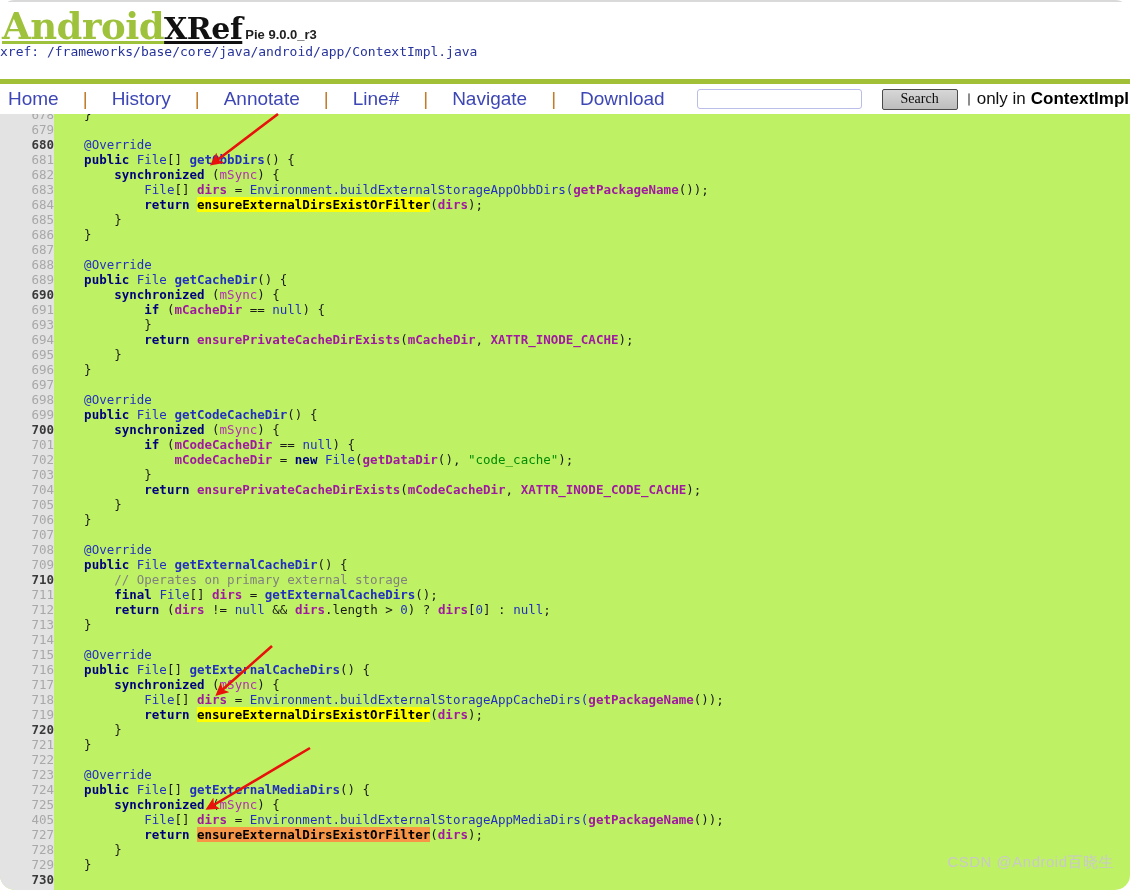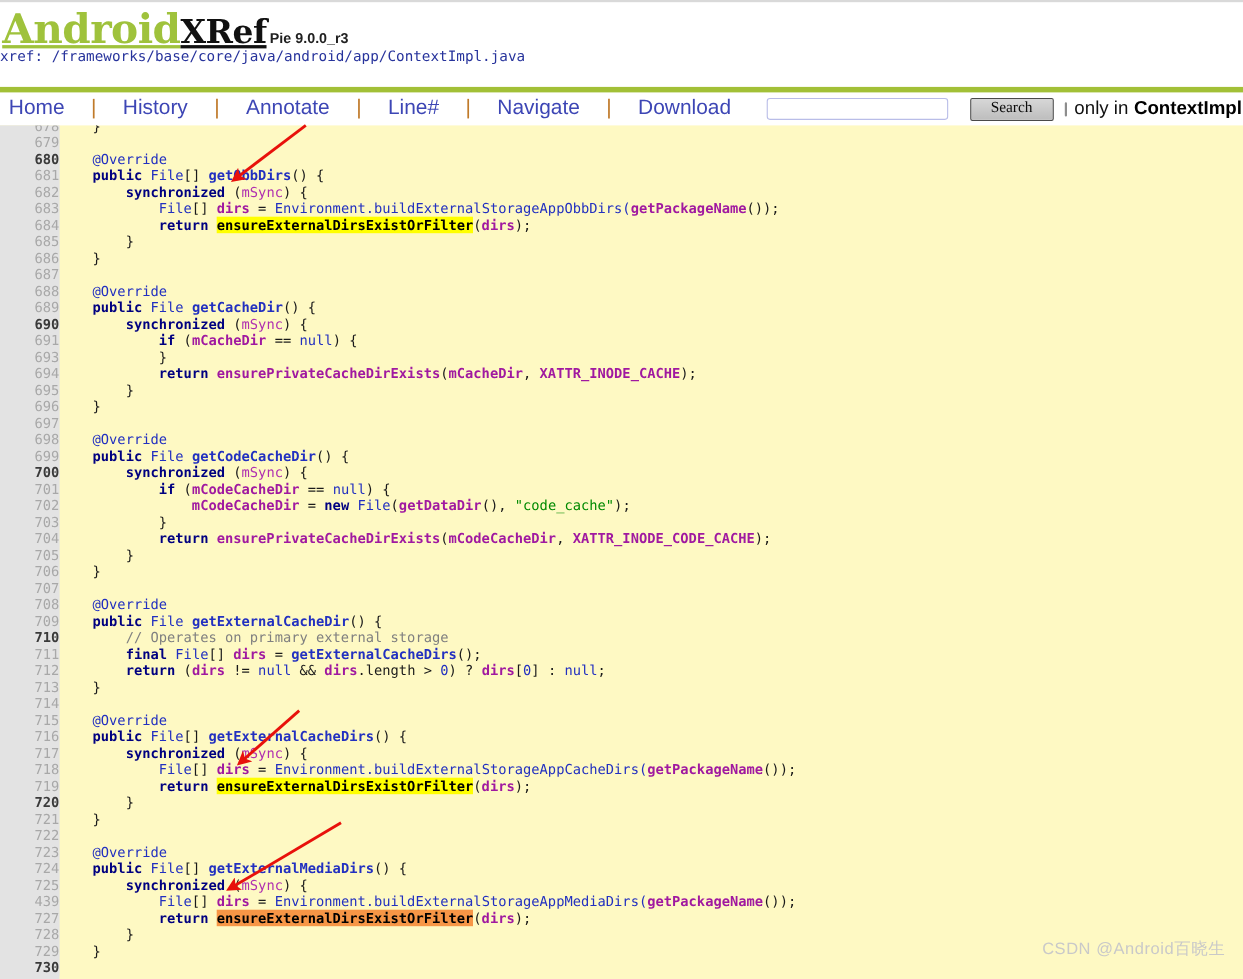--- a/index.html
+++ b/index.html
@@ -9,20 +9,21 @@
     background: #ffffff;
     font-family: "Liberation Sans", sans-serif;
     overflow: hidden;
   }
   #page {
     position: relative;
     width: 1130px;
     height: 890px;
     background: #fff;
     overflow: hidden;
+    border-radius: 15px;
   }
   .top-rule {
     position: absolute; top: 0; left: 0;
     width: 1130px; height: 2px;
     background: #d9d9d9;
   }
 
   
   .masthead {
     position: absolute; top: 4px; left: 0;
@@ -144,21 +145,21 @@
     margin-left: 5px;
   }
 
   
   .code-area {
     position: absolute;
     top: 114px; left: 0;
     width: 1130px;
     height: 776px;
     overflow: hidden;
-    background: #fef9c3;
+    background: #bef264;
   }
   .gutter-bg {
     position: absolute;
     top: 0; left: 0;
     width: 54px; height: 776px;
     background: #e3e3e3;
   }
   .code-table {
     position: relative;
     border-collapse: collapse;
@@ -441,21 +442,21 @@
           </tr>
           <tr>
             <td class="ln">724</td>
             <td class="src"><span class="plain">    </span><span class="kw">public</span><span class="plain"> </span><span class="typ">File</span><span class="plain">[] </span><span class="mth">getExternalMediaDirs</span><span class="plain">() {</span></td>
           </tr>
           <tr>
             <td class="ln">725</td>
             <td class="src"><span class="plain">        </span><span class="kw">synchronized</span><span class="plain"> (</span><span class="varp">mSync</span><span class="plain">) {</span></td>
           </tr>
           <tr>
-            <td class="ln">439</td>
+            <td class="ln">405</td>
             <td class="src"><span class="plain">            </span><span class="typ">File</span><span class="plain">[] </span><span class="var">dirs</span><span class="plain"> = </span><span class="typ">Environment</span><span class="typ">.buildExternalStorageAppMediaDirs(</span><span class="var">getPackageName</span><span class="plain">());</span></td>
           </tr>
           <tr>
             <td class="ln">727</td>
             <td class="src"><span class="plain">            </span><span class="kw">return</span><span class="plain"> </span><span class="hl-orange">ensureExternalDirsExistOrFilter</span><span class="plain">(</span><span class="var">dirs</span><span class="plain">);</span></td>
           </tr>
           <tr>
             <td class="ln">728</td>
             <td class="src"><span class="plain">        }</span></td>
           </tr>

